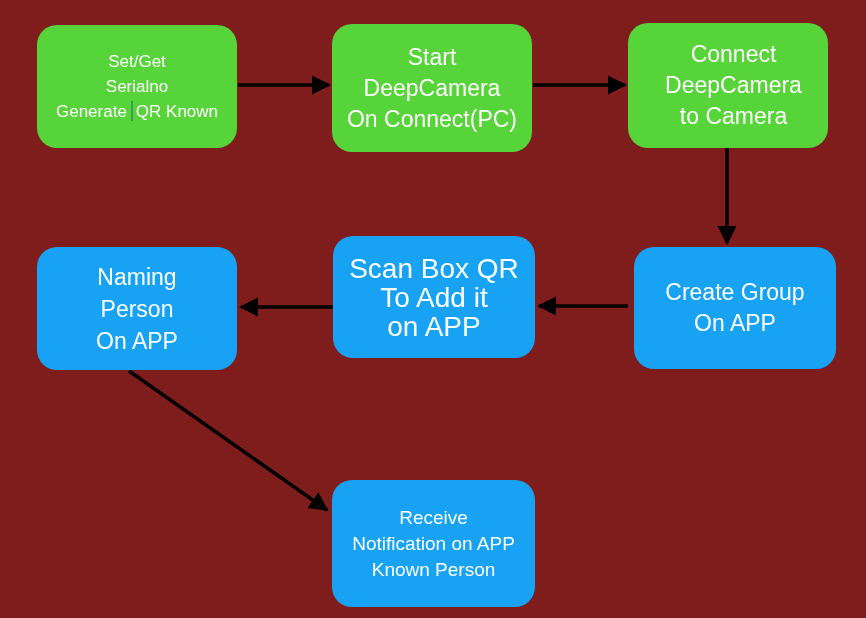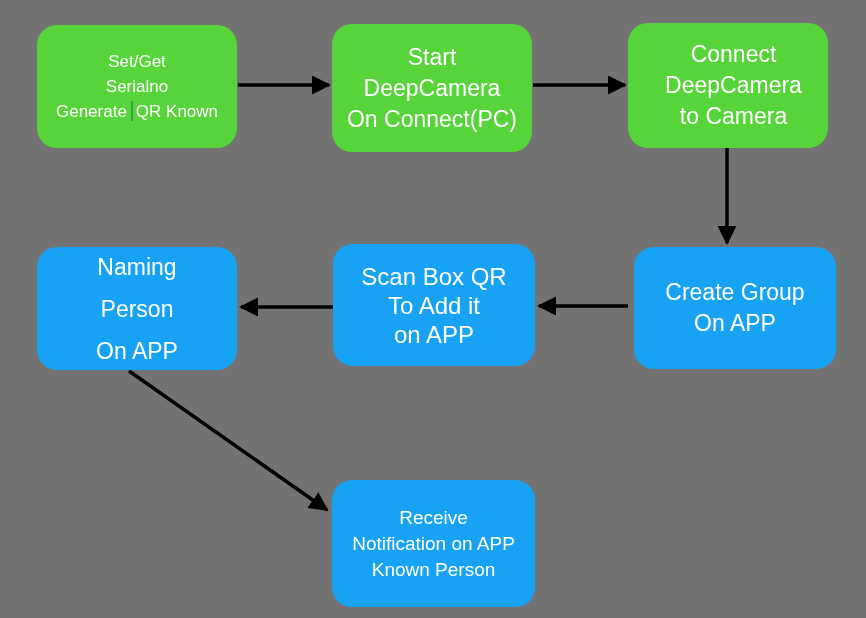--- a/index.html
+++ b/index.html
@@ -5,21 +5,21 @@
   html, body {
     margin: 0;
     padding: 0;
     background: #ffffff;
     font-family: "Liberation Sans", sans-serif;
   }
   .canvas {
     position: relative;
     width: 866px;
     height: 618px;
-    background: #737373;
+    background: #7f1d1d;
     overflow: hidden;
   }
   .arrows {
     position: absolute;
     left: 0; top: 0;
     width: 866px;
     height: 618px;
   }
   .arrows line {
     stroke: #000000;
@@ -37,22 +37,22 @@
     box-sizing: border-box;
   }
   .node.green { background: #57D43A; }
   .node.blue  { background: #18A2F4; }
 
   
   .n1 { left: 37px;  top: 25px;  width: 200px; height: 123px; font-size: 17px; line-height: 25px; }
   .n2 { left: 332px; top: 24px;  width: 200px; height: 128px; font-size: 23px; line-height: 31px; justify-content: center; }
   .n3 { left: 628px; top: 23px;  width: 200px; height: 125px; font-size: 23px; line-height: 31px; padding-left: 11px; }
   .n4 { left: 628px; top: 247px; width: 202px; height: 122px; font-size: 23px; line-height: 31px; margin-left: 6px; }
-  .n5 { left: 333px; top: 244px; width: 202px; height: 122px; font-size: 24px; line-height: 29px; }
-  .n6 { left: 37px;  top: 247px; width: 200px; height: 123px; font-size: 23px; line-height: 32px; gap: 10px; }
+  .n5 { left: 333px; top: 236px; width: 202px; height: 122px; font-size: 28px; line-height: 29px; }
+  .n6 { left: 37px;  top: 247px; width: 200px; height: 123px; font-size: 23px; line-height: 32px; }
   .n7 { left: 332px; top: 480px; width: 203px; height: 127px; font-size: 19px; line-height: 26px; }
 
   .line { white-space: nowrap; }
   .caret {
     display: inline-block;
     width: 2px;
     height: 20px;
     background: #35a04f;
     vertical-align: -4px;
     margin: 0 3px 0 4px;

